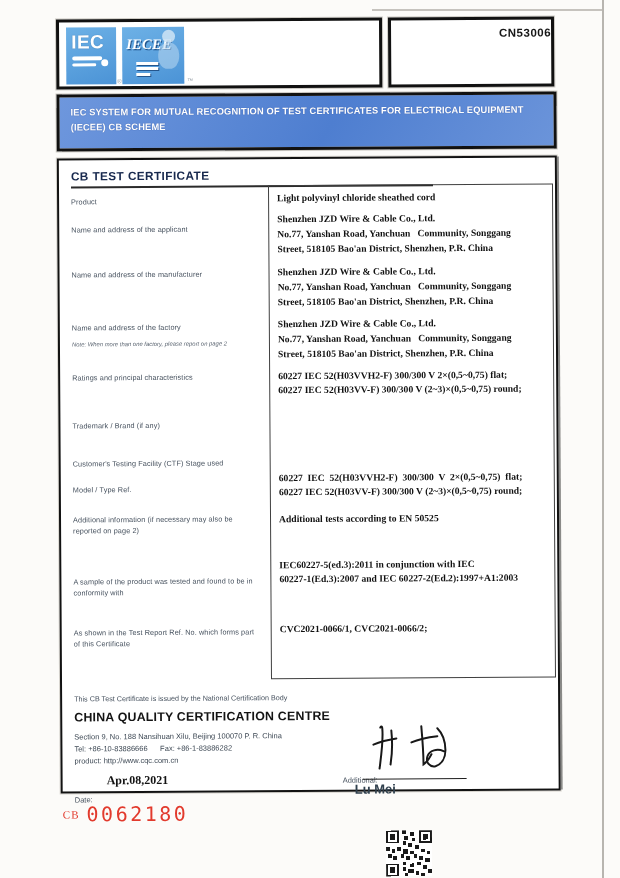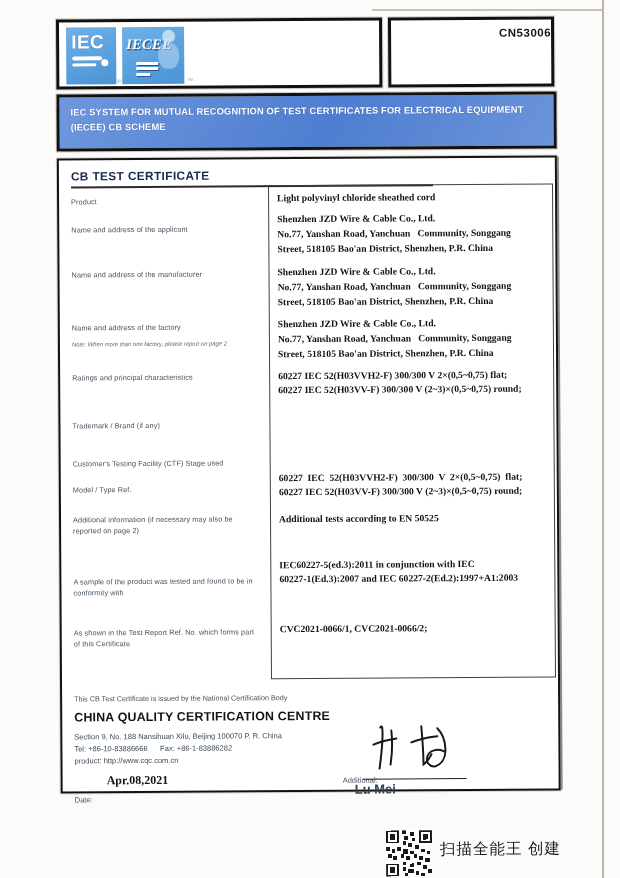--- a/index.html
+++ b/index.html
@@ -159,20 +159,23 @@
             <path d="M56 8 C57 20 58 34 58 46 C61 44 64 40 66 36"></path>
             <path d="M72 10 C76 14 80 22 80 32 C80 40 76 46 70 48 C64 49 60 44 62 38 C64 32 72 30 78 33"></path>
           </g>
         </svg>
       </div>
       <div class="sig-line"></div>
       <div class="sig-name">Lu Mei</div>
 
     </div>
 
+    <div class="cb-line">
+      <span class="cb-prefix">CB</span><span class="cb-number">0062180</span>
+    </div>
 
     <div class="qr">
       <svg width="46" height="46" viewBox="0 0 25 25" shape-rendering="crispEdges">
         <rect width="25" height="25" fill="#fff"></rect>
         <g fill="#1a1a1a">
           <rect x="0" y="0" width="7" height="7"></rect>
             <rect x="18" y="0" width="7" height="7"></rect>
             <rect x="0" y="18" width="7" height="7"></rect>
           <rect x="1" y="1" width="5" height="5" fill="#fff"></rect>
             <rect x="19" y="1" width="5" height="5" fill="#fff"></rect>
@@ -207,16 +210,15 @@
             <rect x="20" y="19" width="2" height="2"></rect>
           <rect x="9" y="20" width="2" height="2"></rect>
             <rect x="12" y="21" width="3" height="2"></rect>
             <rect x="16" y="22" width="2" height="2"></rect>
             <rect x="19" y="23" width="2" height="2"></rect>
             <rect x="23" y="21" width="2" height="2"></rect>
           <rect x="10" y="23" width="2" height="2"></rect>
         </g>
       </svg>
     </div>
-    <div class="scanner-text">扫描全能王 创建</div>
 
   </div>
 </div>
 
 </body></html>

